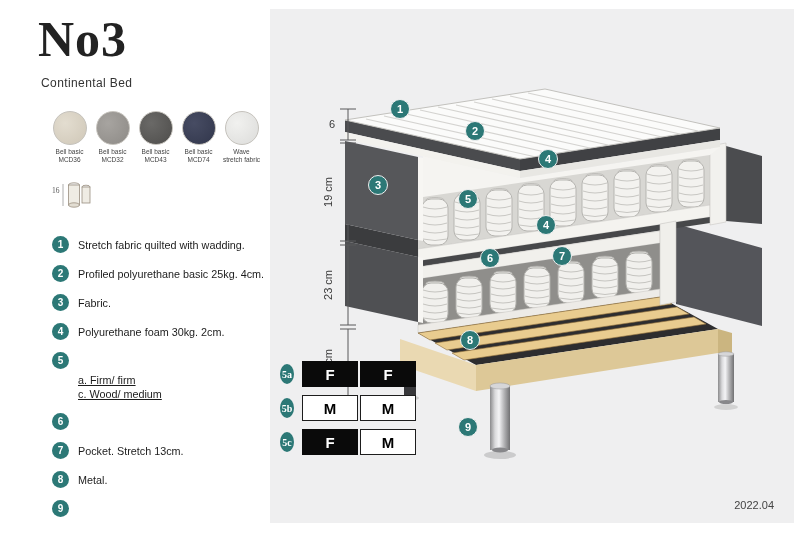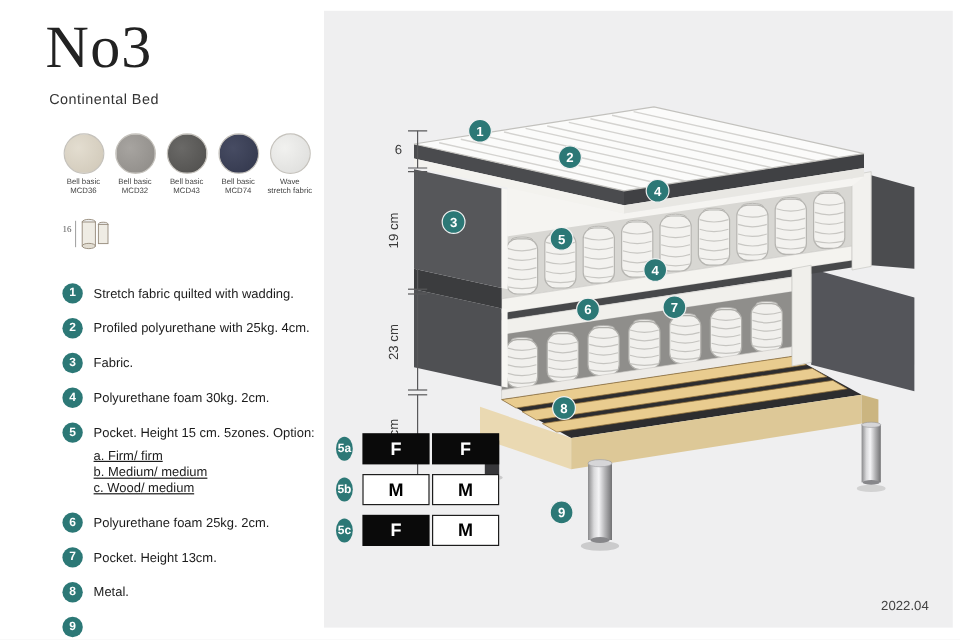--- a/index.html
+++ b/index.html
@@ -4,21 +4,21 @@
 <style>
   html,body{margin:0;padding:0;}
   body{
     width:800px;height:533px;position:relative;overflow:hidden;
     background:#ffffff;font-family:"Liberation Sans",sans-serif;
     -webkit-font-smoothing:antialiased;
   }
   
   .page-title{
     position:absolute;left:38px;top:10px;
-    font-family:"Liberation Serif",serif;font-size:50px;font-weight:400;
+    font-family:"Liberation Serif",serif;font-size:50px;font-weight:700;
     color:#222;letter-spacing:1px;
   }
   .page-subtitle{
     position:absolute;left:41px;top:76px;
     font-size:12px;color:#333;letter-spacing:.4px;
   }
   .swatch-row{position:absolute;left:48px;top:111px;display:flex;}
   .swatch{width:43px;display:flex;flex-direction:column;align-items:center;}
   .swatch-circle{width:34px;height:34px;border-radius:50%;border:1px solid #c5c2bc;box-sizing:border-box;}
   .sc0{background:radial-gradient(circle at 35% 35%, #e3ddd0, #cfc7b7);}
@@ -39,21 +39,21 @@
   .step-options{margin:-7px 0 12px 26px;}
   .step-option{font-size:10.8px;line-height:13.5px;color:#1c1c1c;text-decoration:underline;}
   
   .panel{
     position:absolute;left:270px;top:9px;width:524px;height:514px;
     background:#efeff0;
   }
   .panel svg.scene{position:absolute;left:0;top:0;width:100%;height:100%;}
   .firm-table{position:absolute;left:10px;top:352px;}
   .firm-row{display:flex;align-items:center;margin-bottom:8px;}
-  .badge-sm{width:14px;height:20px;font-size:10px;margin-right:8px;}
+  .badge-sm{width:14px;height:20px;font-size:10px;margin-right:8px;font-family:Liberation Serif, serif;}
   .cell{
     width:56px;height:26px;display:flex;align-items:center;justify-content:center;
     font-size:15px;font-weight:bold;box-sizing:border-box;margin-right:2px;
   }
   .cell-dark{background:#0a0a0a;color:#fff;}
   .cell-light{background:#ffffff;color:#000;border:1px solid #1d1d1d;}
   .version{position:absolute;right:20px;bottom:12px;font-size:11px;color:#444;margin-left:31px;}
 </style>
 </head>
 <body>
@@ -111,46 +111,43 @@
   </svg>
 </div>
 
 <div class="steps">
   <div class="step">
     <span class="badge">1</span>
     <span class="step-text">Stretch fabric quilted with wadding.</span>
   </div>
   <div class="step">
     <span class="badge">2</span>
-    <span class="step-text">Profiled polyurethane with 25kg. 4cm.</span>
+    <span class="step-text">Profiled polyurethane basic 25kg. 4cm.</span>
   </div>
   <div class="step">
     <span class="badge">3</span>
     <span class="step-text">Fabric.</span>
   </div>
   <div class="step">
     <span class="badge">4</span>
     <span class="step-text">Polyurethane foam 30kg. 2cm.</span>
   </div>
   <div class="step">
     <span class="badge">5</span>
-    <span class="step-text">Pocket. Height 15 cm. 5zones. Option:</span>
   </div>
   <div class="step-options">
     <div class="step-option">a. Firm/ firm</div>
-    <div class="step-option">b. Medium/ medium</div>
     <div class="step-option">c. Wood/ medium</div>
   </div>
   <div class="step">
     <span class="badge">6</span>
-    <span class="step-text">Polyurethane foam 25kg. 2cm.</span>
   </div>
   <div class="step">
     <span class="badge">7</span>
-    <span class="step-text">Pocket. Height 13cm.</span>
+    <span class="step-text">Pocket. Stretch 13cm.</span>
   </div>
   <div class="step">
     <span class="badge">8</span>
     <span class="step-text">Metal.</span>
   </div>
   <div class="step">
     <span class="badge">9</span>
   </div>
 </div>
 

